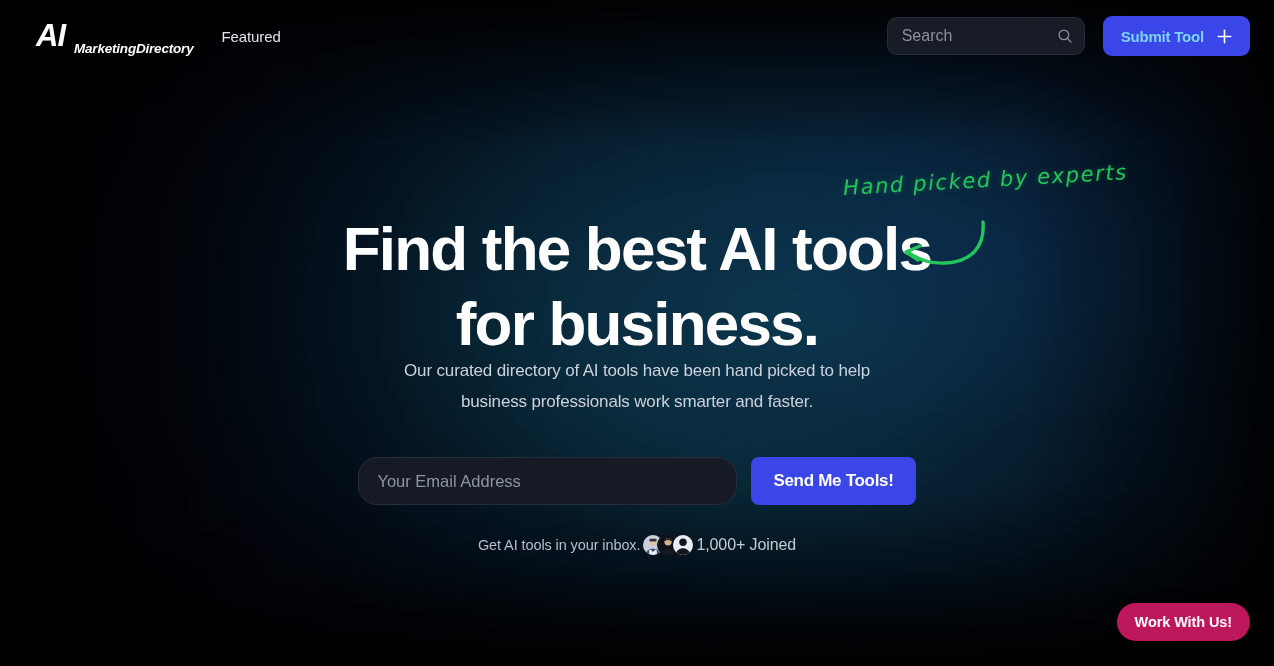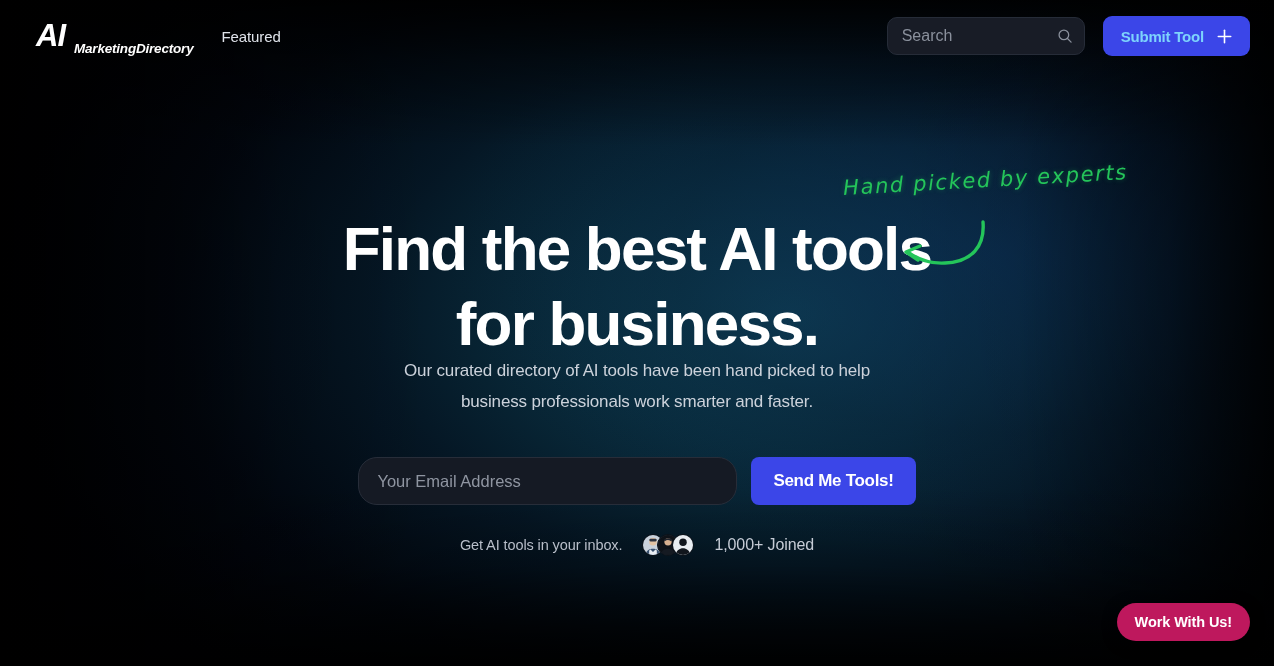--- a/index.html
+++ b/index.html
@@ -163,21 +163,21 @@
     height:48px; padding:0 22px;
     background:#3b46e8; border:none; border-radius:8px;
     color:#fff; font-family:"Liberation Sans", sans-serif;
     font-size:17px; font-weight:bold; letter-spacing:-0.3px;
     cursor:pointer;
   }
 
   
   .social {
     margin-top:29px;
-    display:flex; align-items:center; gap:20px;
+    display:flex; align-items:center; gap:2px;
   }
   .social-text { font-size:14.5px; color:#b9bfca; letter-spacing:-0.1px; }
   .avatars { display:flex; align-items:center; }
   .avatar {
     width:22px; height:22px; border-radius:50%;
     border:1.5px solid #0b1118;
     margin-left:-7px;
     overflow:hidden; position:relative;
     background:#2a3340;
   }

